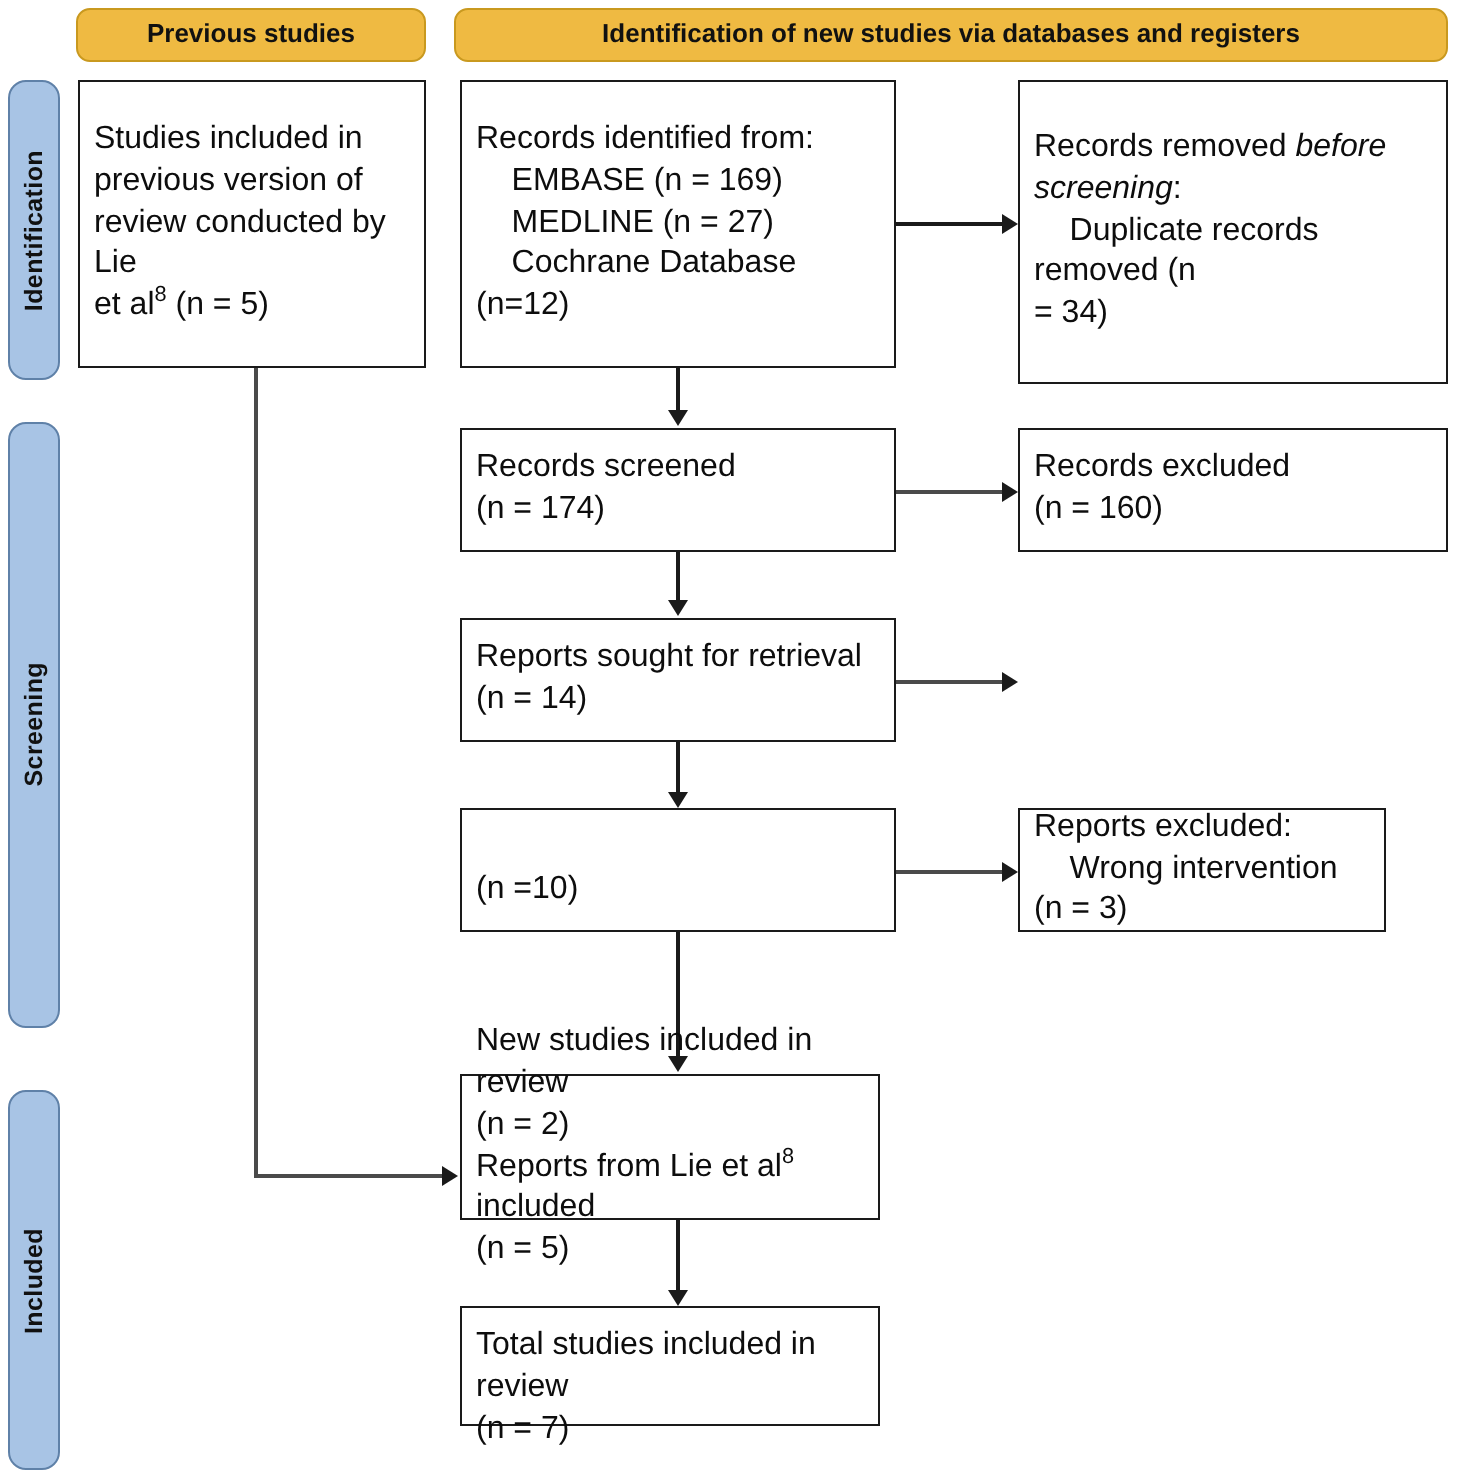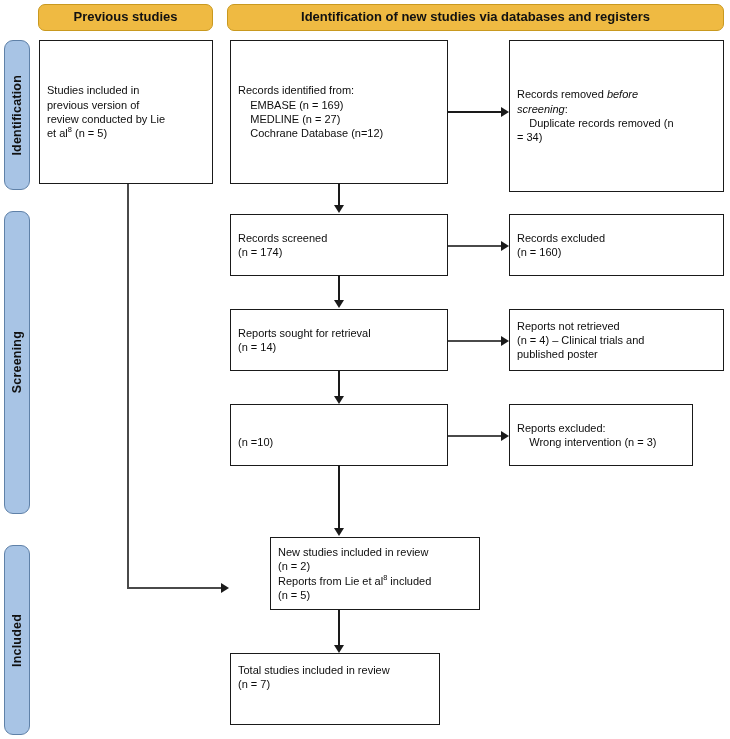--- a/index.html
+++ b/index.html
@@ -63,21 +63,21 @@
   .pbox {
     position: absolute;
     background: #ffffff;
     border: 1.7px solid #1a1a1a;
     box-sizing: border-box;
     display: flex;
     align-items: center;
     padding: 0 7px;
   }
   .pbox .ptext {
-    font-size: 11px;
+    font-size: 16px;
     line-height: 1.30;
     color: #0d0d0d;
     width: 100%;
     white-space: pre-wrap;
   }
   .pbox.top-align { align-items: flex-start; }
   .pbox.top-align .ptext { padding-top: 9px; }
 
   .ptext .ital { font-style: italic; }
   .ptext sup { font-size: 0.68em; vertical-align: super; line-height: 0; }
@@ -161,23 +161,20 @@
   <div class="conn h thin" style="left:448px; top:245px; width:53px;"></div>
   <div class="arrowhead right" style="left:501px; top:241px;"></div>
 
   <div class="conn v" style="left:338px; top:276px; height:26px;"></div>
   <div class="arrowhead down" style="left:334px; top:300px;"></div>
 
   <div class="pbox" style="left:230px; top:309px; width:218px; height:62px;">
     <div class="ptext"><span>Reports sought for retrieval</span><br><span>(n = 14)</span></div>
   </div>
 
-  <div class="pbox" style="left:509px; top:309px; width:215px; height:62px;">
-    <div class="ptext"><span>Reports not retrieved</span><br><span>(n = 4) – Clinical trials and</span><br><span>published poster</span></div>
-  </div>
 
   <div class="conn h thin" style="left:448px; top:340px; width:53px;"></div>
   <div class="arrowhead right" style="left:501px; top:336px;"></div>
 
   <div class="conn v" style="left:338px; top:371px; height:27px;"></div>
   <div class="arrowhead down" style="left:334px; top:396px;"></div>
 
   <div class="pbox" style="left:230px; top:404px; width:218px; height:62px;">
     <div class="ptext"><br><span>(n =10)</span></div>
   </div>
@@ -189,24 +186,24 @@
   <div class="conn h thin" style="left:448px; top:435px; width:53px;"></div>
   <div class="arrowhead right" style="left:501px; top:431px;"></div>
 
   <div class="conn v" style="left:338px; top:466px; height:65px;"></div>
   <div class="arrowhead down" style="left:334px; top:528px;"></div>
 
   <div class="conn v thin" style="left:127px; top:184px; height:404px;"></div>
   <div class="conn h thin" style="left:127px; top:587px; width:96px;"></div>
   <div class="arrowhead right" style="left:221px; top:583px;"></div>
 
-  <div class="pbox" style="left:230px; top:537px; width:210px; height:73px;margin-left:40px;">
+  <div class="pbox" style="left:230px; top:537px; width:210px; height:73px;">
     <div class="ptext"><span>New studies included in review</span><br><span>(n = 2)</span><br><span>Reports from Lie et al</span><sup>8</sup><span> included</span><br><span>(n = 5)</span></div>
   </div>
 
   <div class="conn v" style="left:338px; top:610px; height:38px;"></div>
   <div class="arrowhead down" style="left:334px; top:645px;"></div>
 
-  <div class="pbox top-align" style="left:230px; top:653px; width:210px; height:72px;">
+  <div class="pbox top-align" style="left:230px; top:653px; width:210px; height:60px;">
     <div class="ptext"><span>Total studies included in review</span><br><span>(n = 7)</span></div>
   </div>
 
 </div>
 
 </body></html>

